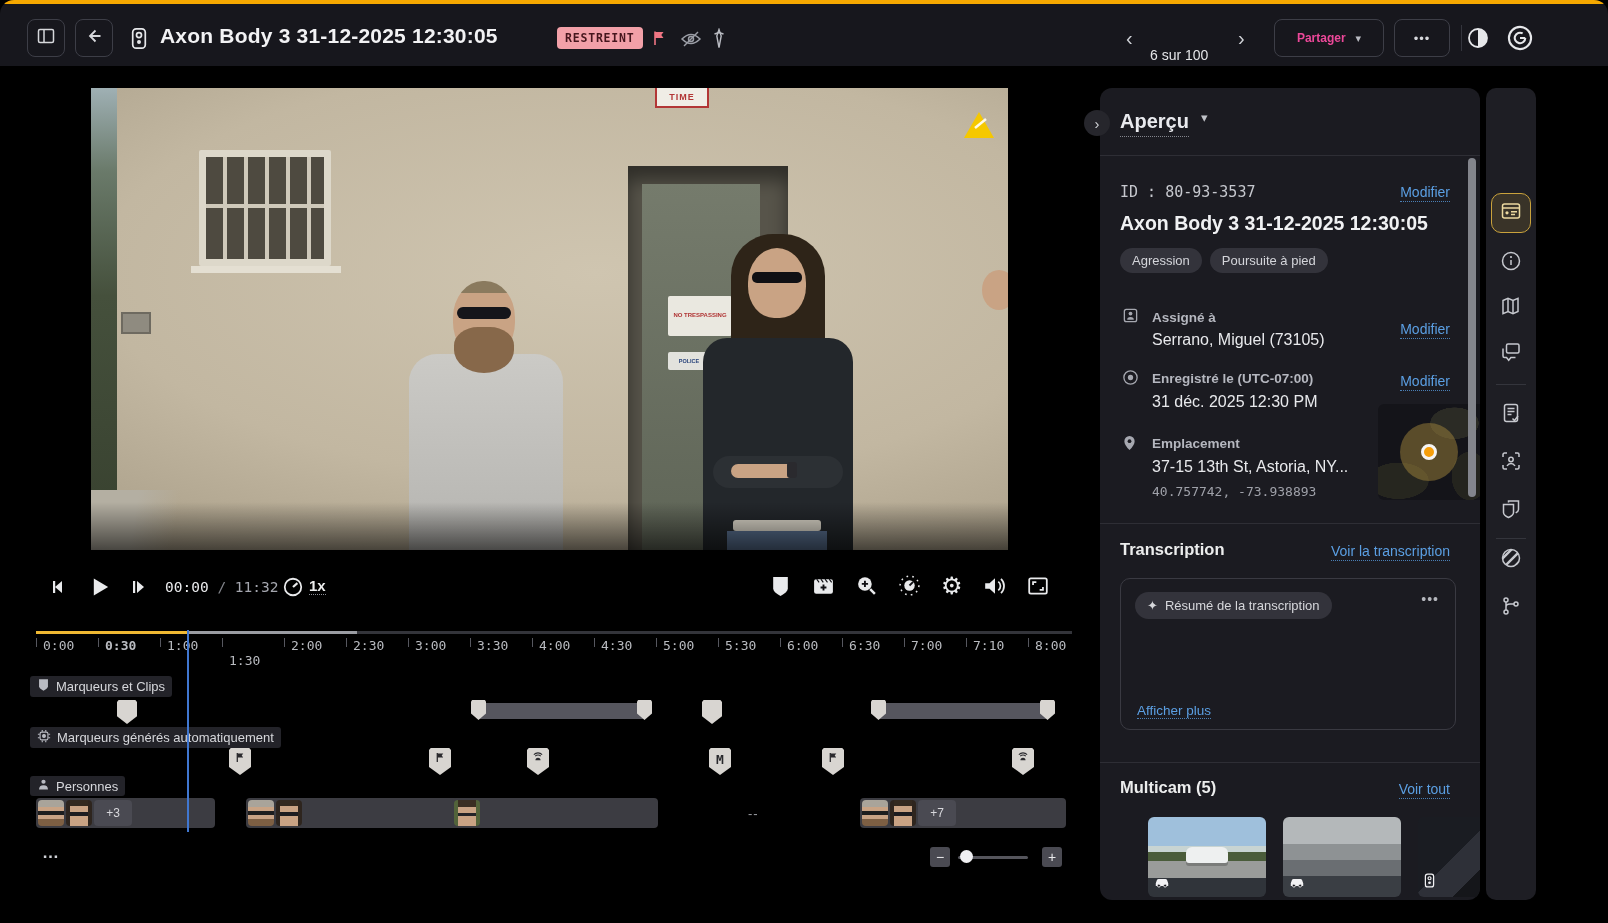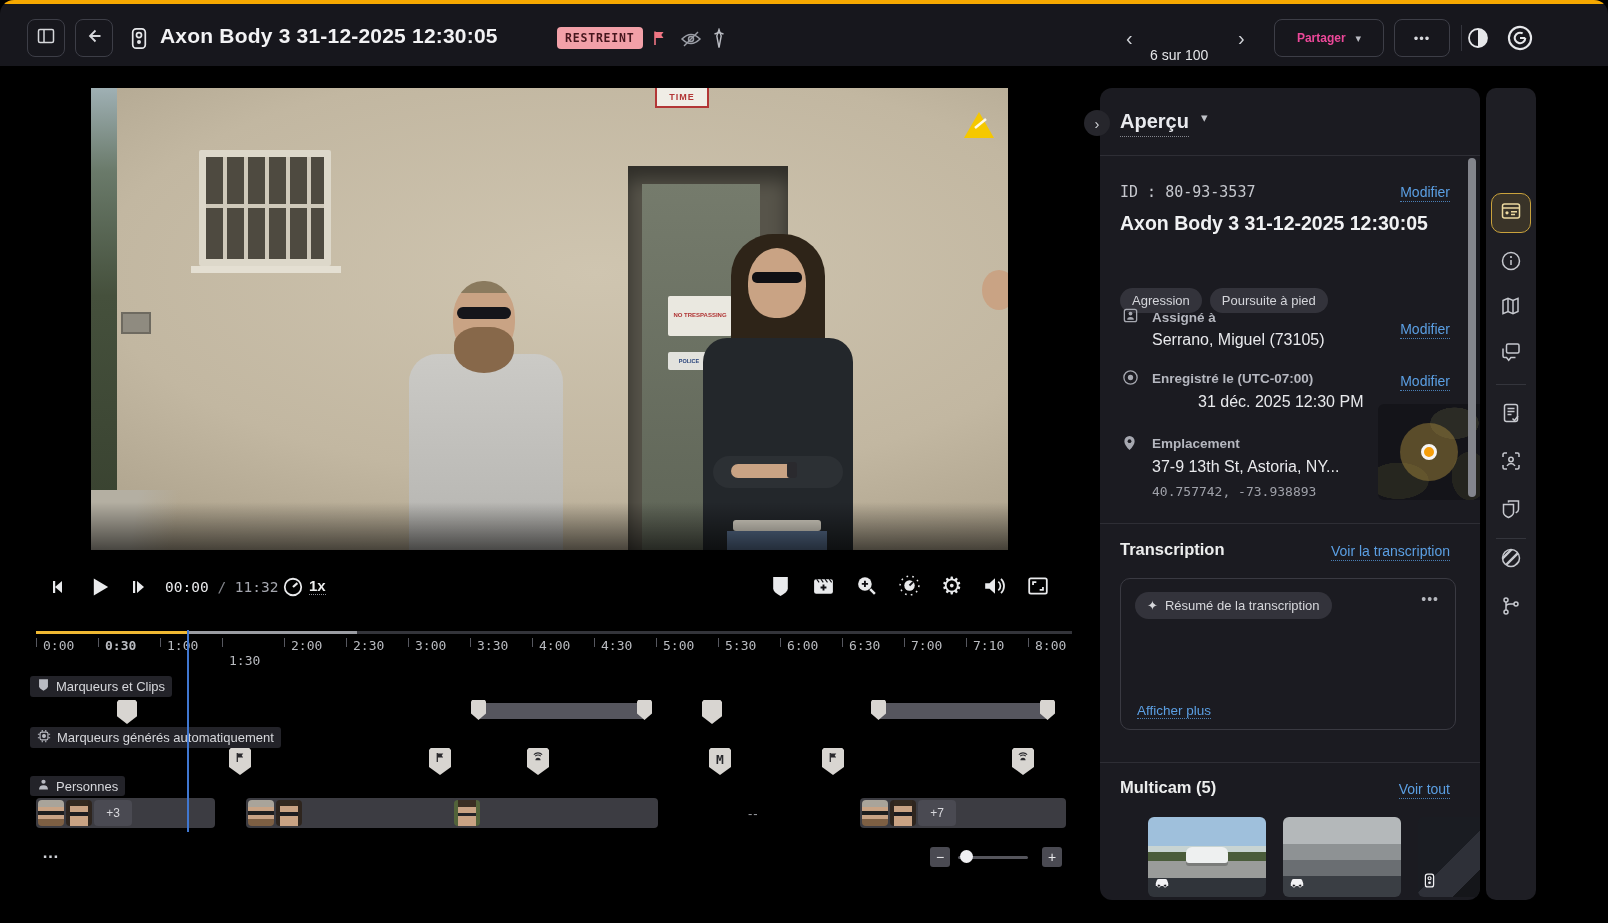--- a/index.html
+++ b/index.html
@@ -90,21 +90,21 @@
   .side-panel{position:absolute;left:1100px;top:88px;width:380px;height:812px;background:#1b1b21;border-radius:12px;overflow:hidden;}
   .collapse-btn{position:absolute;left:1084px;top:110px;width:26px;height:26px;border-radius:50%;background:#26262c;color:#d0d2d6;display:flex;align-items:center;justify-content:center;font-size:15px;z-index:12;cursor:pointer;}
   .panel-header{position:absolute;left:20px;top:22px;display:flex;align-items:flex-start;gap:12px;}
   .panel-header .h-text{font-size:20px;font-weight:bold;color:#e9eaee;border-bottom:1.5px dotted #84868e;padding-bottom:3px;cursor:pointer;}
   .panel-header .caret{color:#c0c2c8;font-size:13px;cursor:pointer;}
   .p-divider{position:absolute;left:0;right:0;height:1px;background:#2e2e35;}
   .id-text{position:absolute;left:20px;top:95px;font-family:"DejaVu Sans Mono",monospace;font-size:15px;color:#c6c8ce;}
   .edit-link{position:absolute;font-size:14px;color:#5B9FE3;border-bottom:1px dotted #4a7fb5;cursor:pointer;line-height:1.2;}
   .p-title{position:absolute;left:20px;top:124px;font-size:19.5px;font-weight:bold;color:#f0f1f3;}
   .tags-row{position:absolute;left:20px;top:160px;display:flex;gap:8px;}
-  .tag{background:#33333b;color:#d4d5da;font-size:13px;border-radius:14px;padding:5px 12px;cursor:pointer;margin-top:40px;}
+  .tag{background:#33333b;color:#d4d5da;font-size:13px;border-radius:14px;padding:5px 12px;cursor:pointer;}
   .f-icon{position:absolute;left:22px;color:#a6a8b0;}
   .f-label{position:absolute;left:52px;font-size:13.5px;font-weight:bold;color:#b5b7bf;}
   .f-value{position:absolute;left:52px;font-size:16px;color:#e8e9ec;}
   .f-sub{position:absolute;left:52px;font-size:13px;color:#9fa1a9;}
   .map-thumb{position:absolute;left:278px;top:316px;width:102px;height:96px;border-radius:6px 0 0 6px;background:
       radial-gradient(40px 26px at 75% 20%, #2b2b25 0 60%, transparent 61%),
       radial-gradient(50px 30px at 20% 80%, #26261f 0 60%, transparent 61%),
       radial-gradient(30px 40px at 90% 75%, #24241e 0 60%, transparent 61%),
       #141419;overflow:hidden;}
   .map-circle{position:absolute;left:22px;top:19px;width:58px;height:58px;border-radius:50%;background:rgba(160,132,60,.5);}
@@ -457,29 +457,29 @@
         </svg></span>
     <span class="f-label" style="top:222px;">Assigné à</span>
     <span class="f-value" style="top:243px;">Serrano, Miguel (73105)</span>
     <span class="edit-link" style="right:30px;top:233px;">Modifier</span>
 
     <span class="f-icon" style="top:281px;"><svg width="17" height="17" viewBox="0 0 18 18" fill="none" stroke="currentColor" stroke-width="1.4">
           <circle cx="9" cy="9" r="7"></circle>
           <circle cx="9" cy="9" r="2.8" fill="currentColor" stroke="none"></circle>
         </svg></span>
     <span class="f-label" style="top:283px;">Enregistré le (UTC-07:00)</span>
-    <span class="f-value" style="top:305px;margin-left:46px;">31 déc. 2025 12:30 PM</span>
+    <span class="f-value" style="top:305px;">31 déc. 2025 12:30 PM</span>
     <span class="edit-link" style="right:30px;top:285px;">Modifier</span>
 
     <span class="f-icon" style="top:346px;"><svg width="15" height="18" viewBox="0 0 16 18" fill="currentColor">
           <path d="M8 1.5 a5.5 5.5 0 0 1 5.5 5.5 q0 4-5.5 9.5 q-5.5-5.5-5.5-9.5 A5.5 5.5 0 0 1 8 1.5 Z"></path>
           <circle cx="8" cy="7" r="2" fill="#1b1b21"></circle>
         </svg></span>
     <span class="f-label" style="top:348px;">Emplacement</span>
-    <span class="f-value" style="top:370px;">37-9 13th St, Astoria, NY...</span>
+    <span class="f-value" style="top:370px;">37-15 13th St, Astoria, NY...</span>
     <span class="f-sub mono" style="top:396px;">40.757742, -73.938893</span>
     <div class="map-thumb">
       <div class="map-circle"></div>
       <div class="map-dot"></div>
     </div>
 
     <div class="p-divider" style="top:435px;"></div>
     <span class="sec-heading" style="top:452px;">Transcription</span>
     <span class="edit-link" style="right:30px;top:455px;">Voir la transcription</span>
 

